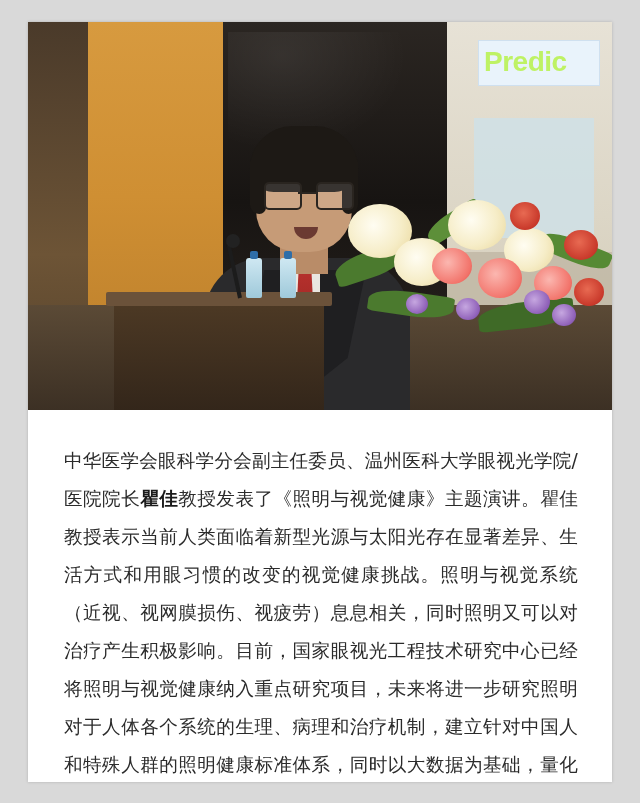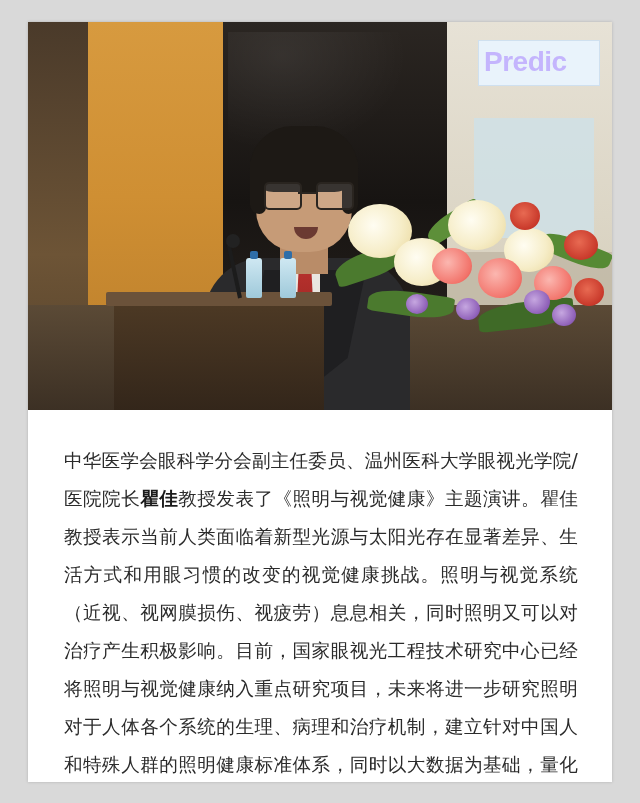--- a/index.html
+++ b/index.html
@@ -96,21 +96,21 @@
     width: 120px; height: 44px;
     background: #e9f3fb;
     border: 1px solid #cfe0ef;
   }
   .banner-text {
     position: absolute;
     right: 16px; top: 24px;
     font-family: "Liberation Sans", sans-serif;
     font-weight: bold;
     font-size: 28px;
-    color: #c4b5fd;
+    color: #bef264;
     letter-spacing: -0.5px;
     white-space: nowrap;
     overflow: hidden;
     width: 112px;
   }
 
   
   .head {
     position: absolute;
     left: 228px; top: 112px;

